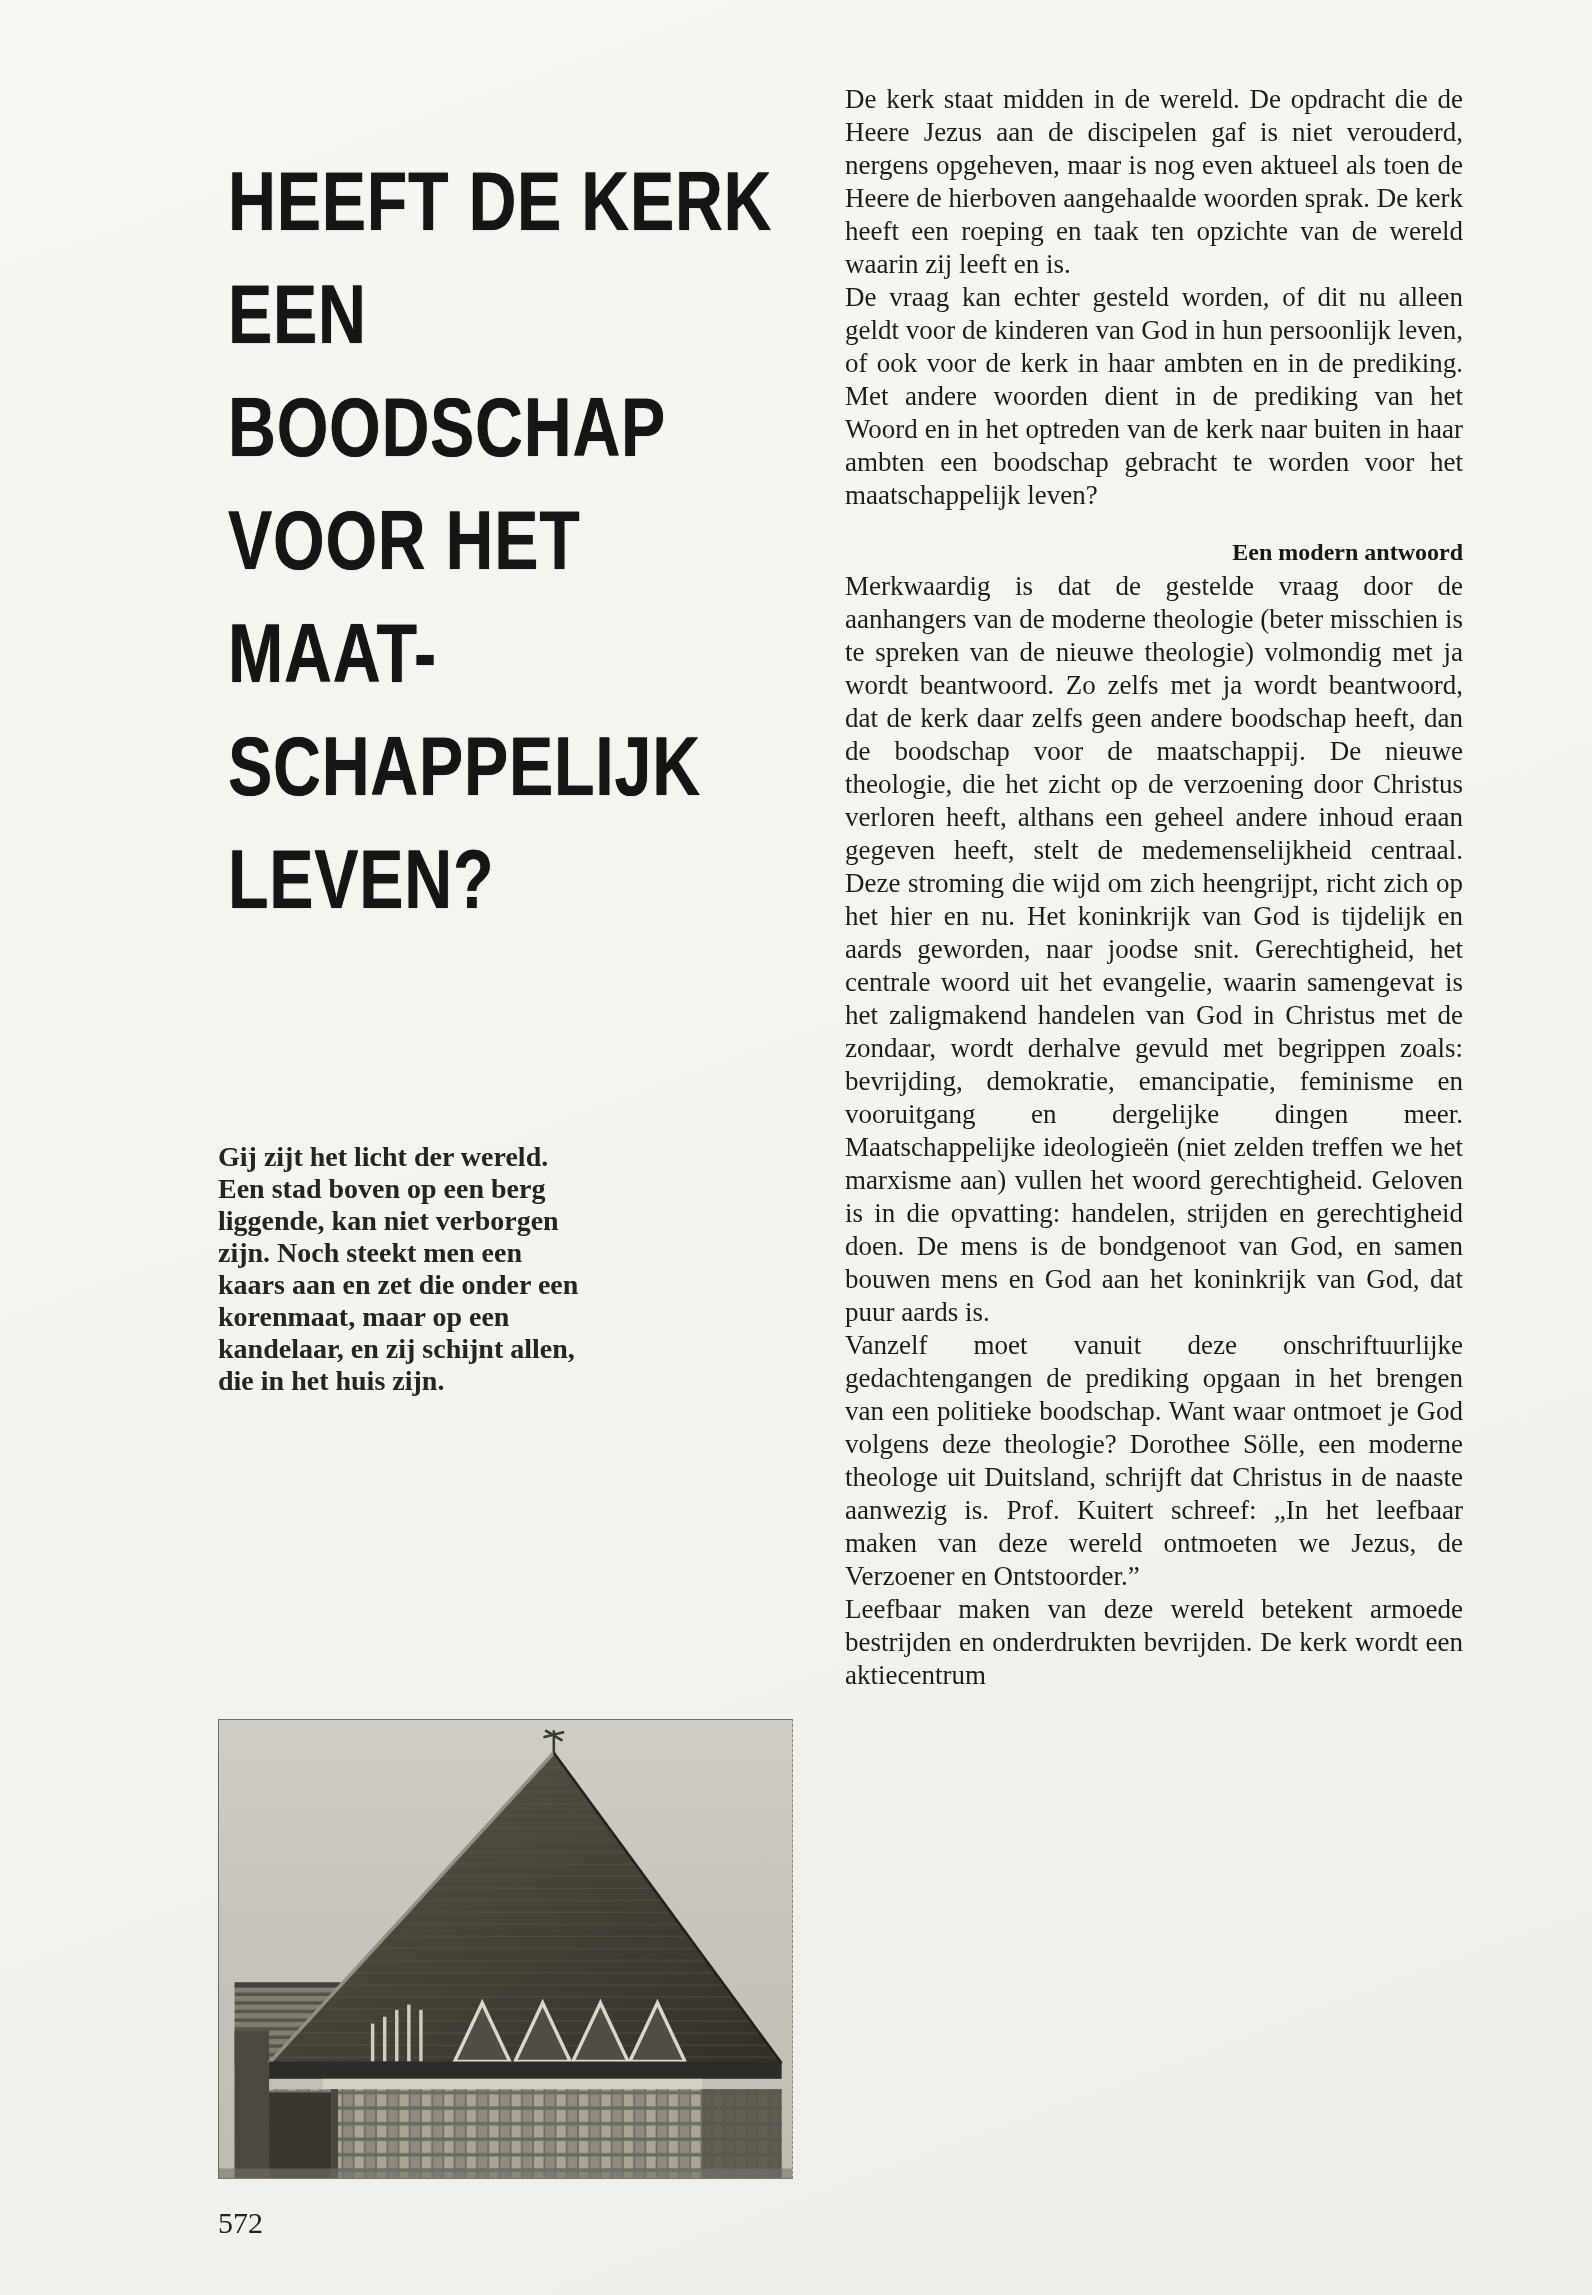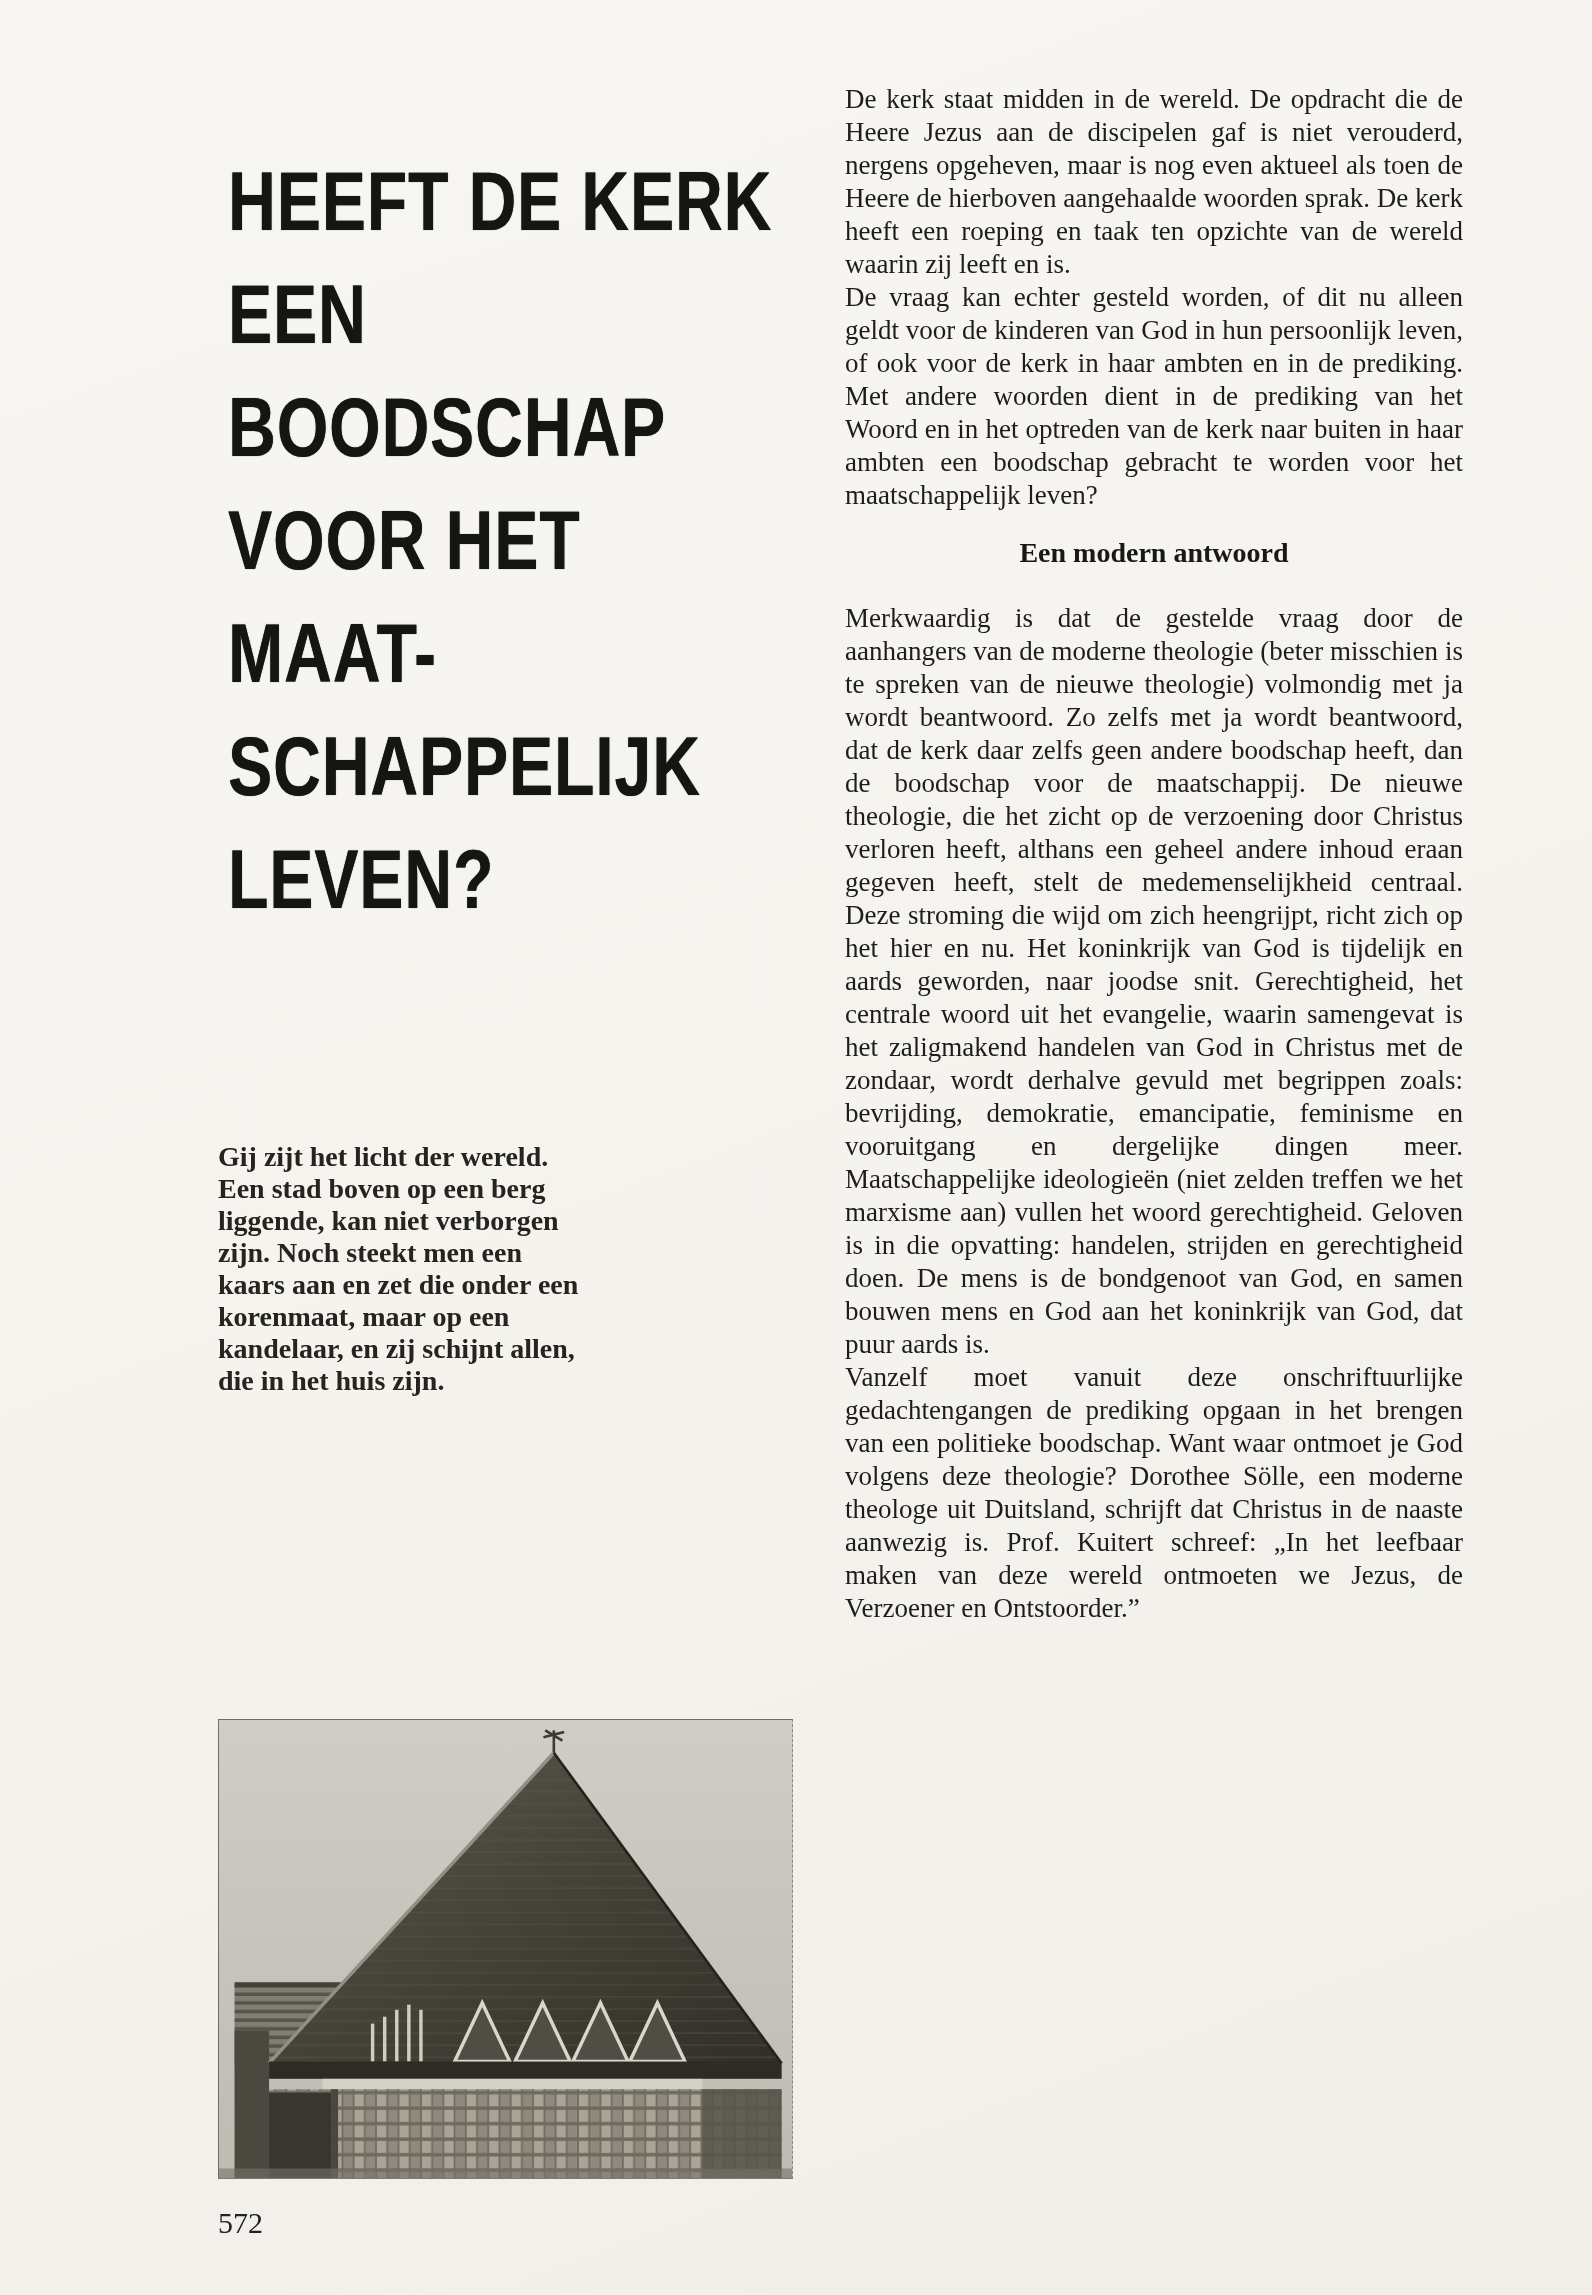--- a/index.html
+++ b/index.html
@@ -74,23 +74,23 @@
     font-family: "Liberation Serif", serif;
     font-size: 27px;
     line-height: 33px;
     color: #1e1d1a;
     text-align: justify;
   }
   .right-col p { margin: 0; hyphens: auto; -webkit-hyphens: auto; }
   .section-heading {
     font-family: "Liberation Serif", serif;
     font-weight: 700;
-    font-size: 28px;
-    margin: 24px 0 33px 0;
-    text-align: center;
+    font-size: 24px;
+    margin: 24px 0 1px 0;
+    text-align: right;
     color: #191813;
   }
 </style>
 </head>
 <body>
 
 <div class="page">
 
   <div class="left-col">
 
@@ -186,16 +186,17 @@
 
     <div class="page-number">572</div>
   </div>
 
   <div class="right-col">
     <p>De kerk staat midden in de wereld. De opdracht die de Heere Jezus aan de discipelen gaf is niet verouderd, nergens opgeheven, maar is nog even aktueel als toen de Heere de hierboven aangehaalde woorden sprak. De kerk heeft een roeping en taak ten opzichte van de wereld waarin zij leeft en is.</p>
     <p>De vraag kan echter gesteld worden, of dit nu alleen geldt voor de kinderen van God in hun persoonlijk leven, of ook voor de kerk in haar ambten en in de prediking. Met andere woorden dient in de prediking van het Woord en in het optreden van de kerk naar buiten in haar ambten een boodschap gebracht te worden voor het maatschappelijk leven?</p>
     <h2 class="section-heading">Een modern antwoord</h2>
     <p>Merkwaardig is dat de gestelde vraag door de aanhangers van de moderne theologie (beter misschien is te spreken van de nieuwe theologie) volmondig met ja wordt beantwoord. Zo zelfs met ja wordt beantwoord, dat de kerk daar zelfs geen andere boodschap heeft, dan de boodschap voor de maatschappij. De nieuwe theologie, die het zicht op de verzoening door Christus verloren heeft, althans een geheel andere inhoud eraan gegeven heeft, stelt de medemenselijkheid centraal. Deze stroming die wijd om zich heengrijpt, richt zich op het hier en nu. Het koninkrijk van God is tijdelijk en aards geworden, naar joodse snit. Gerechtigheid, het centrale woord uit het evangelie, waarin samengevat is het zaligmakend handelen van God in Christus met de zondaar, wordt derhalve gevuld met begrippen zoals: bevrijding, demokratie, emancipatie, feminisme en vooruitgang en dergelijke dingen meer. Maatschappelijke ideologieën (niet zelden treffen we het marxisme aan) vullen het woord gerechtigheid. Geloven is in die opvatting: handelen, strijden en gerechtigheid doen. De mens is de bondgenoot van God, en samen bouwen mens en God aan het koninkrijk van God, dat puur aards is.</p>
     <p>Vanzelf moet vanuit deze onschriftuurlijke gedachtengangen de prediking opgaan in het brengen van een politieke boodschap. Want waar ontmoet je God volgens deze theologie? Dorothee Sölle, een moderne theologe uit Duitsland, schrijft dat Christus in de naaste aanwezig is. Prof. Kuitert schreef: „In het leefbaar maken van deze wereld ontmoeten we Jezus, de Verzoener en Ontstoorder.”</p>
+    <p>Leefbaar maken van deze wereld betekent armoede bestrijden en onderdrukten bevrijden. De kerk wordt een aktiecentrum</p>
   </div>
 
 </div>
 
 
 </body></html>

